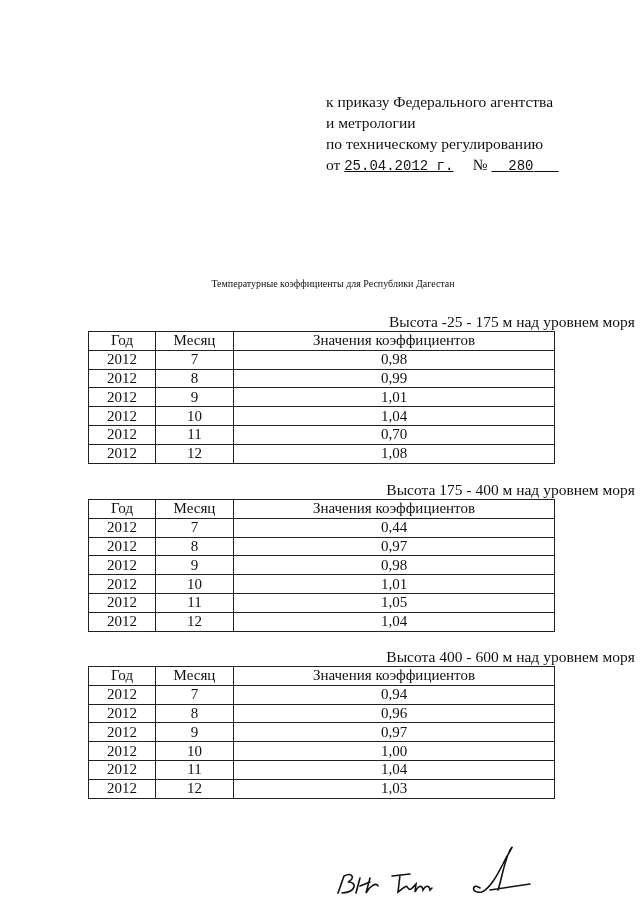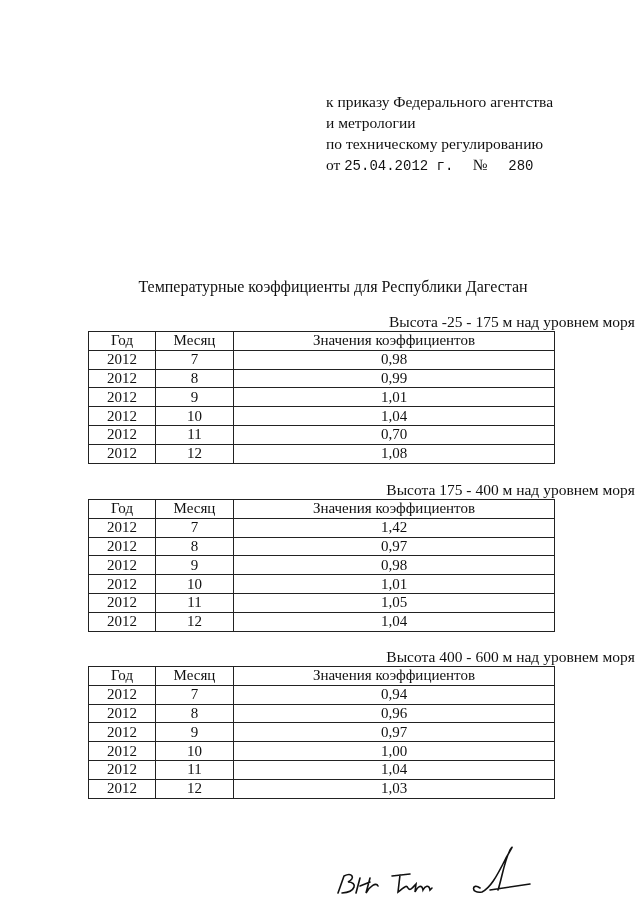--- a/index.html
+++ b/index.html
@@ -1,22 +1,22 @@
 <!DOCTYPE html>
 <html><head>
   <meta charset="utf-8">
   <style>
     html, body { margin: 0; padding: 0; background: #ffffff; }
     body { width: 640px; height: 905px; position: relative; overflow: hidden;
            font-family: "Liberation Serif", serif; color: #111; }
     .annex { position: absolute; left: 326px; top: 91px; font-size: 15.5px; line-height: 21px; }
     .annex div { white-space: nowrap; }
-    .annex .mono { font-family: "Liberation Mono", monospace; font-size: 14px; }
+    .annex .mono { font-family: "Liberation Mono", monospace; font-size: 14px; text-decoration: underline; }
     .title { position: absolute; left: 0; width: 640px; top: 278px; text-align: center;
-             font-size: 16px; padding-left: 26px; box-sizing: border-box; }
+             font-size: 10px; padding-left: 26px; box-sizing: border-box; }
     .block { position: absolute; left: 88px; width: 544px; }
     .caption { text-align: right; font-size: 15.5px; line-height: 18px; margin-right: -3px; }
     table { border-collapse: collapse; width: 467px; font-size: 15px; }
     td, th { border: 1px solid #222; padding: 0; height: 17.8px; line-height: 17px; text-align: center;
              font-weight: normal; }
     col.c1 { width: 67px; } col.c2 { width: 78px; } col.c3 { width: auto; }
     .sig { position: absolute; left: 330px; top: 838px; }
   </style>
 </head>
 <body>
@@ -97,21 +97,21 @@
         <tr>
       <th>Год</th>
       <th>Месяц</th>
       <th>Значения коэффициентов</th>
     </tr>
       </thead>
     <tbody>
         <tr>
           <td>2012</td>
           <td>7</td>
-          <td>1,42</td>
+          <td>0,44</td>
         </tr>
         <tr>
           <td>2012</td>
           <td>8</td>
           <td>0,97</td>
         </tr>
         <tr>
           <td>2012</td>
           <td>9</td>
           <td>0,98</td>

